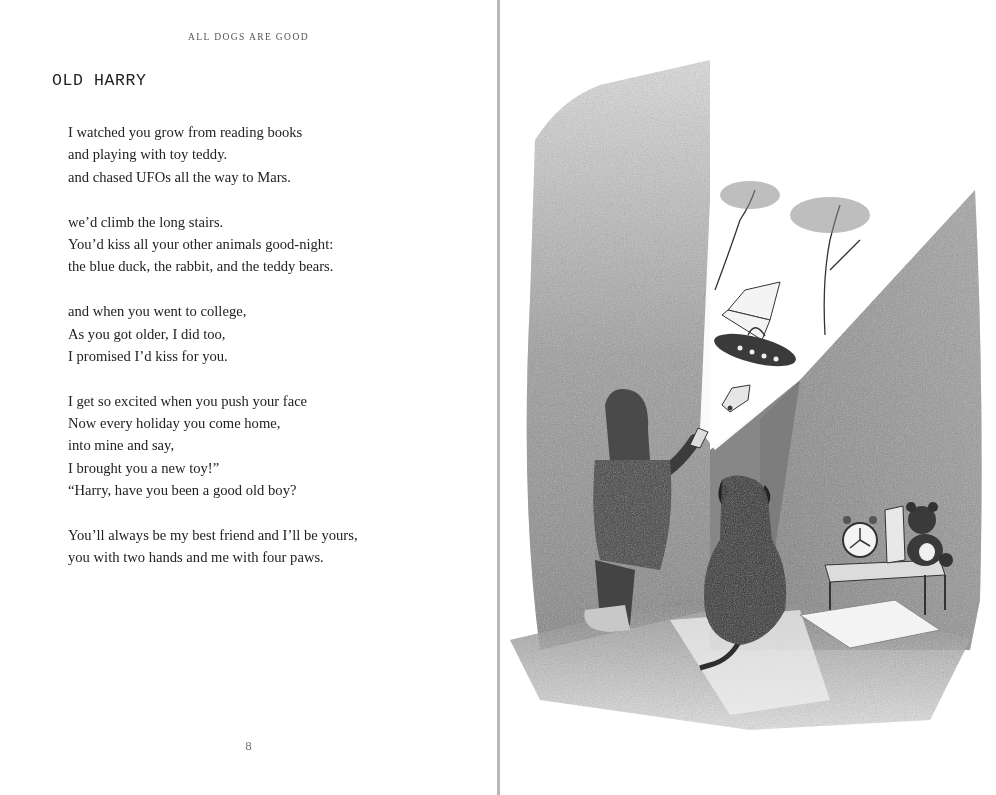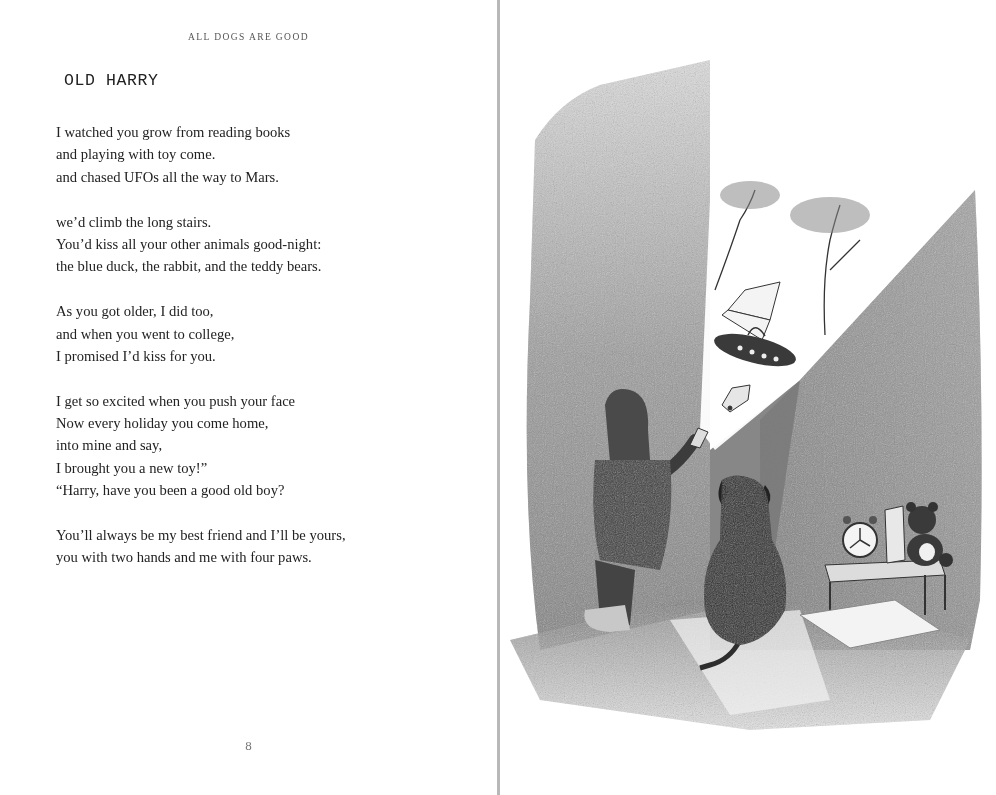--- a/index.html
+++ b/index.html
@@ -14,26 +14,26 @@
     }
     .page-right {
       position: absolute; left: 500px; top: 0; width: 496px; height: 795px; background: #ffffff;
     }
     .running-head {
       position: absolute; left: 0; width: 497px; top: 32px; text-align: center;
       font-family: "Liberation Serif", serif; font-size: 9.5px; letter-spacing: 1.4px;
       color: #555555;
     }
     .poem-title {
-      position: absolute; left: 64px; top: 71px;
+      position: absolute; left: 52px; top: 71px;
       font-family: "Liberation Mono", monospace; font-size: 16.5px; letter-spacing: 0.6px;
       color: #222222;
     }
     .poem {
-      position: absolute; left: 56px; top: 121px;
+      position: absolute; left: 68px; top: 121px;
       font-family: "Liberation Serif", serif; font-size: 14.6px; color: #222222;
     }
     .stanza { margin-bottom: 22.4px; }
     .line { height: 22.4px; line-height: 22.4px; white-space: nowrap; }
     .folio {
       position: absolute; left: 0; width: 497px; top: 738px; text-align: center;
       font-family: "Liberation Serif", serif; font-size: 13px; color: #777777;
     }
     .illustration { position: absolute; left: 0; top: 0; width: 496px; height: 795px; }
   </style>
@@ -42,31 +42,31 @@
 
 <div class="spread">
 
   <div class="page-left">
     <div class="running-head">ALL DOGS ARE GOOD</div>
     <div class="poem-title">OLD HARRY</div>
 
     <div class="poem">
       <div class="stanza">
         <div class="line">I watched you grow from reading books</div>
-        <div class="line">and playing with toy come.</div>
+        <div class="line">and playing with toy teddy.</div>
         <div class="line">and chased UFOs all the way to Mars.</div>
       </div>
       <div class="stanza">
         <div class="line">we’d climb the long stairs.</div>
         <div class="line">You’d kiss all your other animals good-night:</div>
         <div class="line">the blue duck, the rabbit, and the teddy bears.</div>
       </div>
       <div class="stanza">
+        <div class="line">and when you went to college,</div>
         <div class="line">As you got older, I did too,</div>
-        <div class="line">and when you went to college,</div>
         <div class="line">I promised I’d kiss for you.</div>
       </div>
       <div class="stanza">
         <div class="line">I get so excited when you push your face</div>
         <div class="line">Now every holiday you come home,</div>
         <div class="line">into mine and say,</div>
         <div class="line">I brought you a new toy!”</div>
         <div class="line">“Harry, have you been a good old boy?</div>
       </div>
       <div class="stanza">

